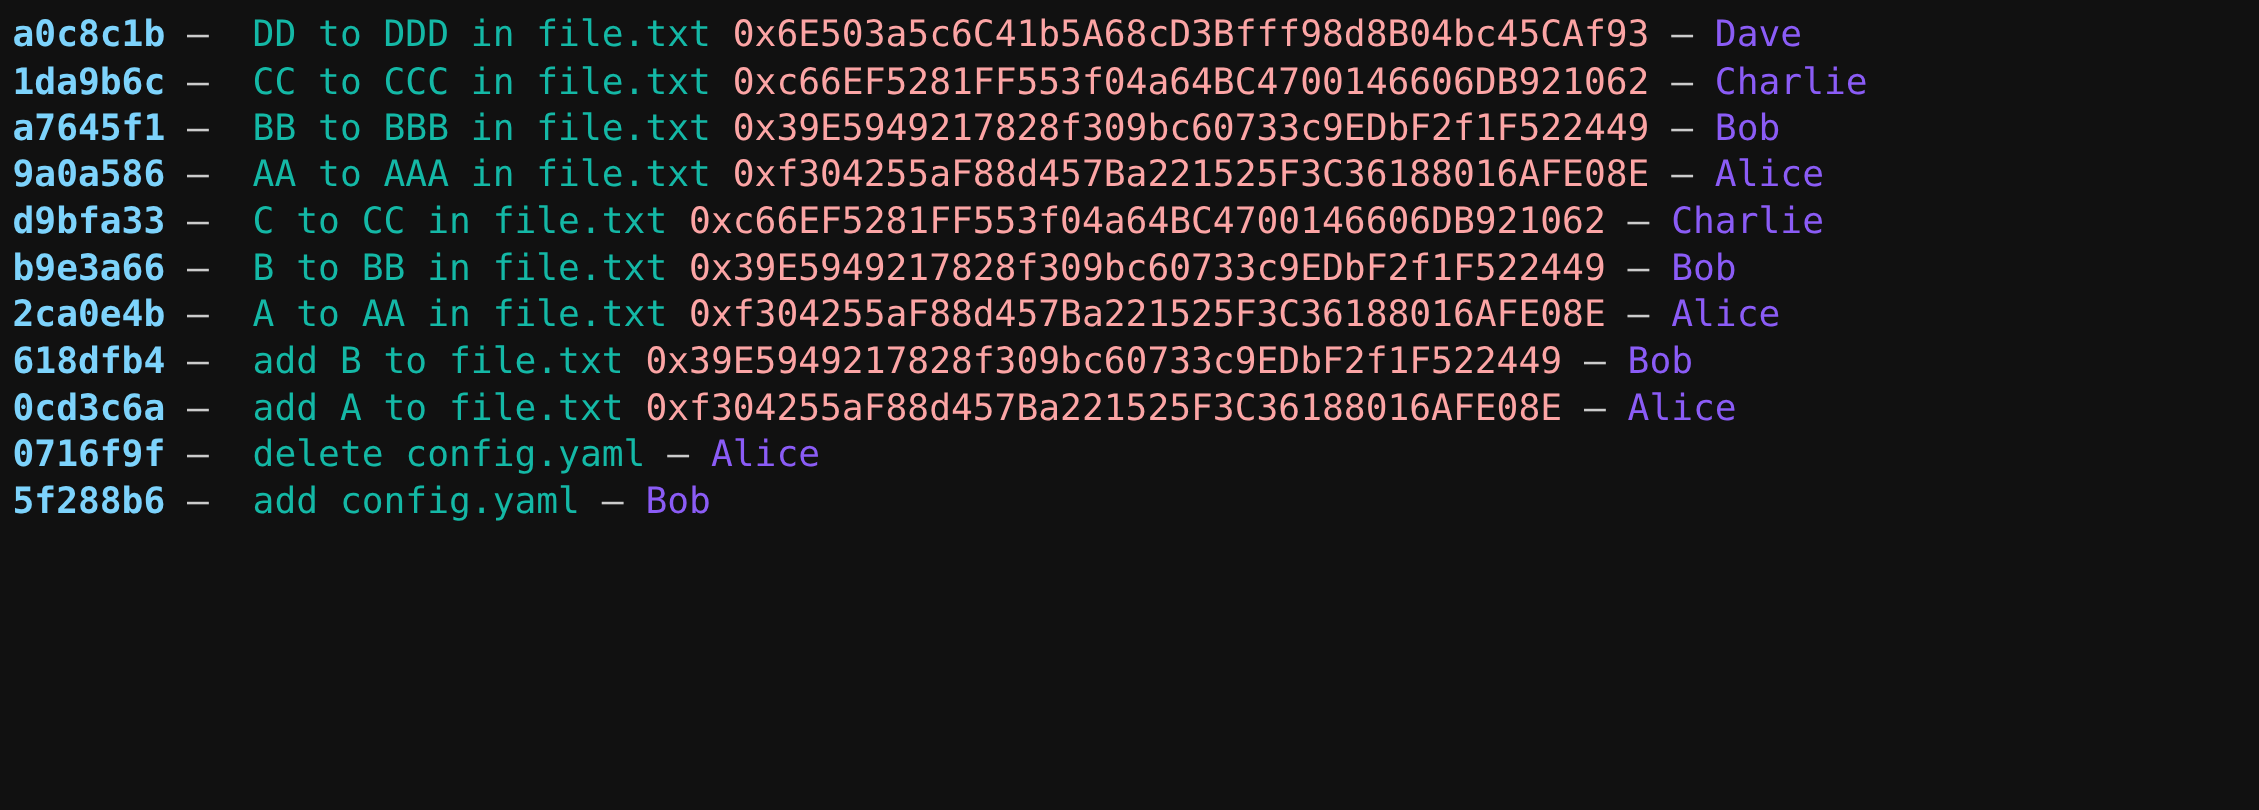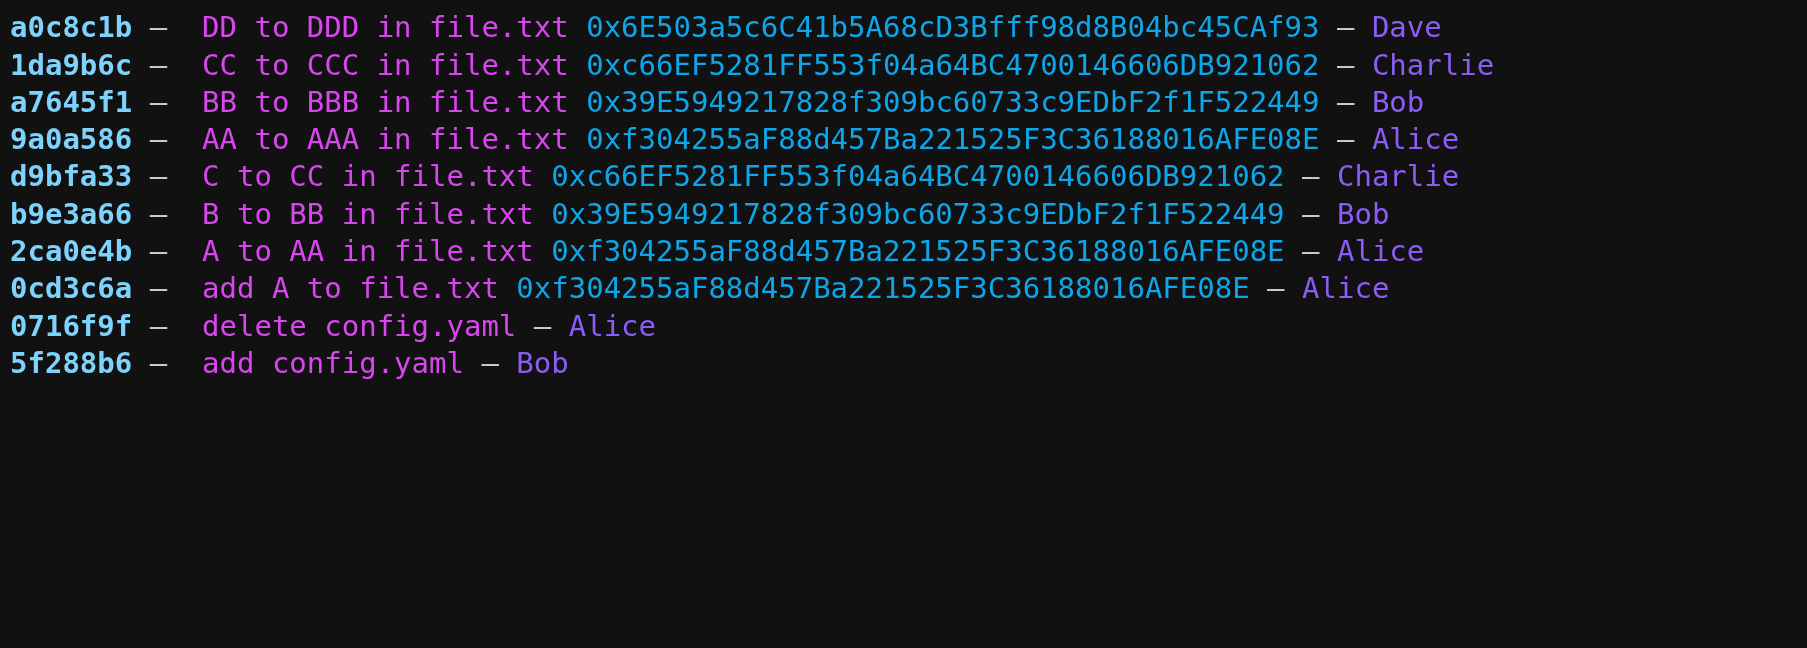--- a/index.html
+++ b/index.html
@@ -40,24 +40,24 @@
     height: 37.3px;
   }
   .hash {
     color: #7dd3fc;
     font-weight: bold;
   }
   .sep {
     color: #cccccc;
   }
   .msg {
-    color: #d946ef;
+    color: #14b8a6;
   }
   .addr {
-    color: #0ea5e9;
+    color: #fca5a5;
     text-align: center;
   }
   .author {
     color: #8b5cf6;
   }
   .spacer-line {
     display: block;
     white-space: pre;
     font-size: 29px;
     line-height: 37.3px;
@@ -72,17 +72,18 @@
   <div class="log-list">
 
   <span class="spacer-line"></span>
       <span class="log-line"><span class="hash">a0c8c1b</span><span class="sep"> –  </span><span class="msg">DD to DDD in file.txt</span><span class="msg"> </span><span class="addr">0x6E503a5c6C41b5A68cD3Bfff98d8B04bc45CAf93</span><span class="sep"> – </span><span class="author">Dave</span></span>
       <span class="log-line"><span class="hash">1da9b6c</span><span class="sep"> –  </span><span class="msg">CC to CCC in file.txt</span><span class="msg"> </span><span class="addr">0xc66EF5281FF553f04a64BC4700146606DB921062</span><span class="sep"> – </span><span class="author">Charlie</span></span>
       <span class="log-line"><span class="hash">a7645f1</span><span class="sep"> –  </span><span class="msg">BB to BBB in file.txt</span><span class="msg"> </span><span class="addr">0x39E5949217828f309bc60733c9EDbF2f1F522449</span><span class="sep"> – </span><span class="author">Bob</span></span>
       <span class="log-line"><span class="hash">9a0a586</span><span class="sep"> –  </span><span class="msg">AA to AAA in file.txt</span><span class="msg"> </span><span class="addr">0xf304255aF88d457Ba221525F3C36188016AFE08E</span><span class="sep"> – </span><span class="author">Alice</span></span>
       <span class="log-line"><span class="hash">d9bfa33</span><span class="sep"> –  </span><span class="msg">C to CC in file.txt</span><span class="msg"> </span><span class="addr">0xc66EF5281FF553f04a64BC4700146606DB921062</span><span class="sep"> – </span><span class="author">Charlie</span></span>
       <span class="log-line"><span class="hash">b9e3a66</span><span class="sep"> –  </span><span class="msg">B to BB in file.txt</span><span class="msg"> </span><span class="addr">0x39E5949217828f309bc60733c9EDbF2f1F522449</span><span class="sep"> – </span><span class="author">Bob</span></span>
       <span class="log-line"><span class="hash">2ca0e4b</span><span class="sep"> –  </span><span class="msg">A to AA in file.txt</span><span class="msg"> </span><span class="addr">0xf304255aF88d457Ba221525F3C36188016AFE08E</span><span class="sep"> – </span><span class="author">Alice</span></span>
+      <span class="log-line"><span class="hash">618dfb4</span><span class="sep"> –  </span><span class="msg">add B to file.txt</span><span class="msg"> </span><span class="addr">0x39E5949217828f309bc60733c9EDbF2f1F522449</span><span class="sep"> – </span><span class="author">Bob</span></span>
       <span class="log-line"><span class="hash">0cd3c6a</span><span class="sep"> –  </span><span class="msg">add A to file.txt</span><span class="msg"> </span><span class="addr">0xf304255aF88d457Ba221525F3C36188016AFE08E</span><span class="sep"> – </span><span class="author">Alice</span></span>
       <span class="log-line"><span class="hash">0716f9f</span><span class="sep"> –  </span><span class="msg">delete config.yaml</span><span class="sep"> – </span><span class="author">Alice</span></span>
       <span class="log-line"><span class="hash">5f288b6</span><span class="sep"> –  </span><span class="msg">add config.yaml</span><span class="sep"> – </span><span class="author">Bob</span></span>
     </div>
 </div>
 
 </body></html>

